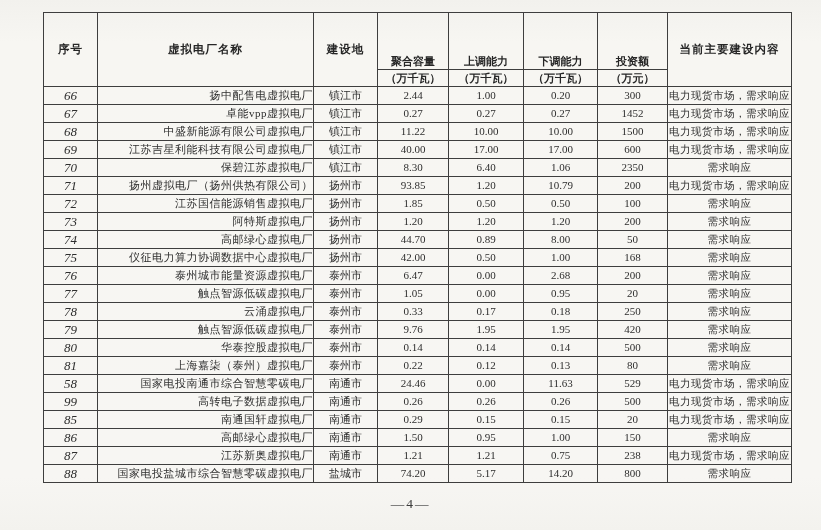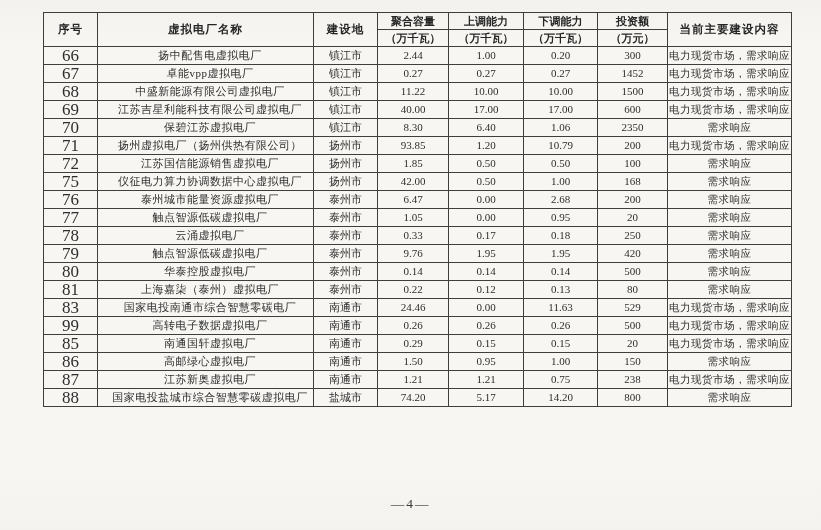--- a/index.html
+++ b/index.html
@@ -49,40 +49,42 @@
   th.split .top,
   th.split .bottom {
     height: 16px;
     line-height: 16px;
     font-size: 11px;
     text-align: center;
   }
   th.split .top {
     border-bottom: 1px solid #3e3e3e;
     height: 16px;
+    margin-top: 40px;
   }
   tbody td {
     height: 17px;
     font-size: 11px;
     text-align: center;
     line-height: 17px;
     color: #2e2e2e;
   }
   tbody td.c-name {
-    text-align: center;
+    text-align: right;
     padding-left: 9px;
     letter-spacing: 0.5px;
   }
   tbody td.c-content {
     font-size: 10.5px;
     letter-spacing: 0.5px;
     margin-left: 16px;
   }
   tbody td.c-no {
-    font-size: 17px;
+    font-size: 13px;
+    font-style: italic;
   }
   .page-num {
     position: absolute;
     top: 496px;
     left: 0;
     width: 100%;
     text-align: center;
     font-size: 13.5px;
     color: #3a3a3a;
     letter-spacing: 2px;
@@ -192,20 +194,40 @@
           <td class="c-no">72</td>
           <td class="c-name">江苏国信能源销售虚拟电厂</td>
           <td class="c-location">扬州市</td>
           <td class="c-capacity">1.85</td>
           <td class="c-up">0.50</td>
           <td class="c-down">0.50</td>
           <td class="c-investment">100</td>
           <td class="c-content">需求响应</td>
         </tr>
         <tr>
+          <td class="c-no">73</td>
+          <td class="c-name">阿特斯虚拟电厂</td>
+          <td class="c-location">扬州市</td>
+          <td class="c-capacity">1.20</td>
+          <td class="c-up">1.20</td>
+          <td class="c-down">1.20</td>
+          <td class="c-investment">200</td>
+          <td class="c-content">需求响应</td>
+        </tr>
+        <tr>
+          <td class="c-no">74</td>
+          <td class="c-name">高邮绿心虚拟电厂</td>
+          <td class="c-location">扬州市</td>
+          <td class="c-capacity">44.70</td>
+          <td class="c-up">0.89</td>
+          <td class="c-down">8.00</td>
+          <td class="c-investment">50</td>
+          <td class="c-content">需求响应</td>
+        </tr>
+        <tr>
           <td class="c-no">75</td>
           <td class="c-name">仪征电力算力协调数据中心虚拟电厂</td>
           <td class="c-location">扬州市</td>
           <td class="c-capacity">42.00</td>
           <td class="c-up">0.50</td>
           <td class="c-down">1.00</td>
           <td class="c-investment">168</td>
           <td class="c-content">需求响应</td>
         </tr>
         <tr>
@@ -262,21 +284,21 @@
           <td class="c-no">81</td>
           <td class="c-name">上海嘉柒（泰州）虚拟电厂</td>
           <td class="c-location">泰州市</td>
           <td class="c-capacity">0.22</td>
           <td class="c-up">0.12</td>
           <td class="c-down">0.13</td>
           <td class="c-investment">80</td>
           <td class="c-content">需求响应</td>
         </tr>
         <tr>
-          <td class="c-no">83</td>
+          <td class="c-no">58</td>
           <td class="c-name">国家电投南通市综合智慧零碳电厂</td>
           <td class="c-location">南通市</td>
           <td class="c-capacity">24.46</td>
           <td class="c-up">0.00</td>
           <td class="c-down">11.63</td>
           <td class="c-investment">529</td>
           <td class="c-content">电力现货市场，需求响应</td>
         </tr>
         <tr>
           <td class="c-no">99</td>

